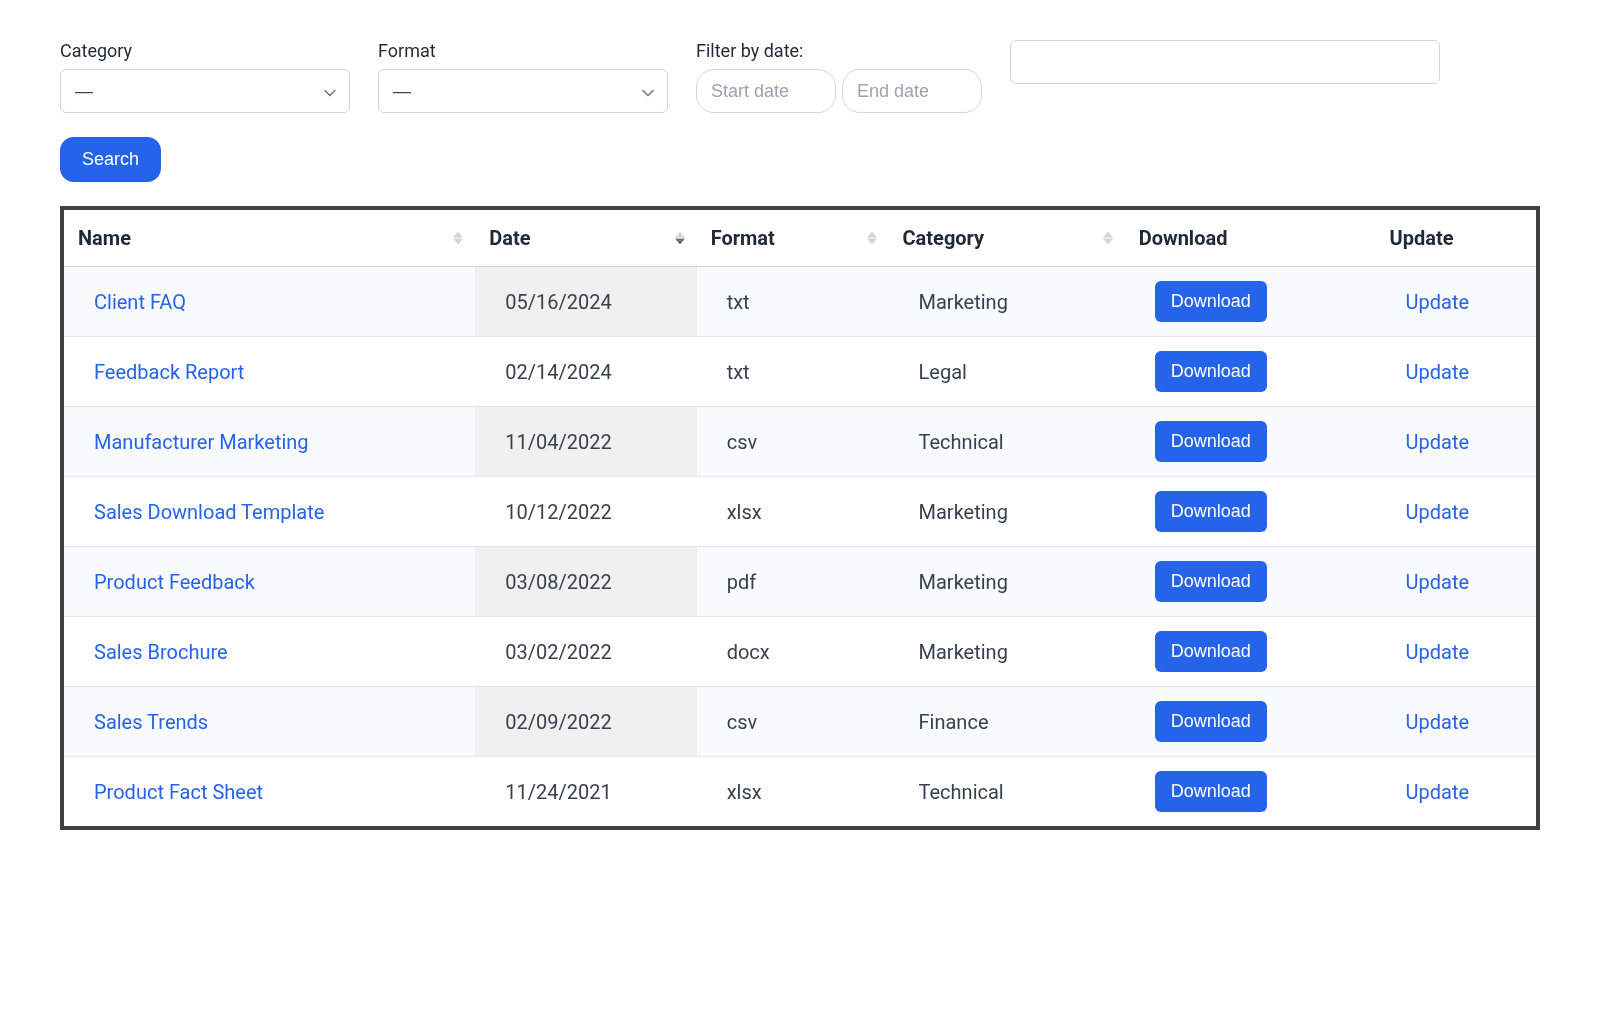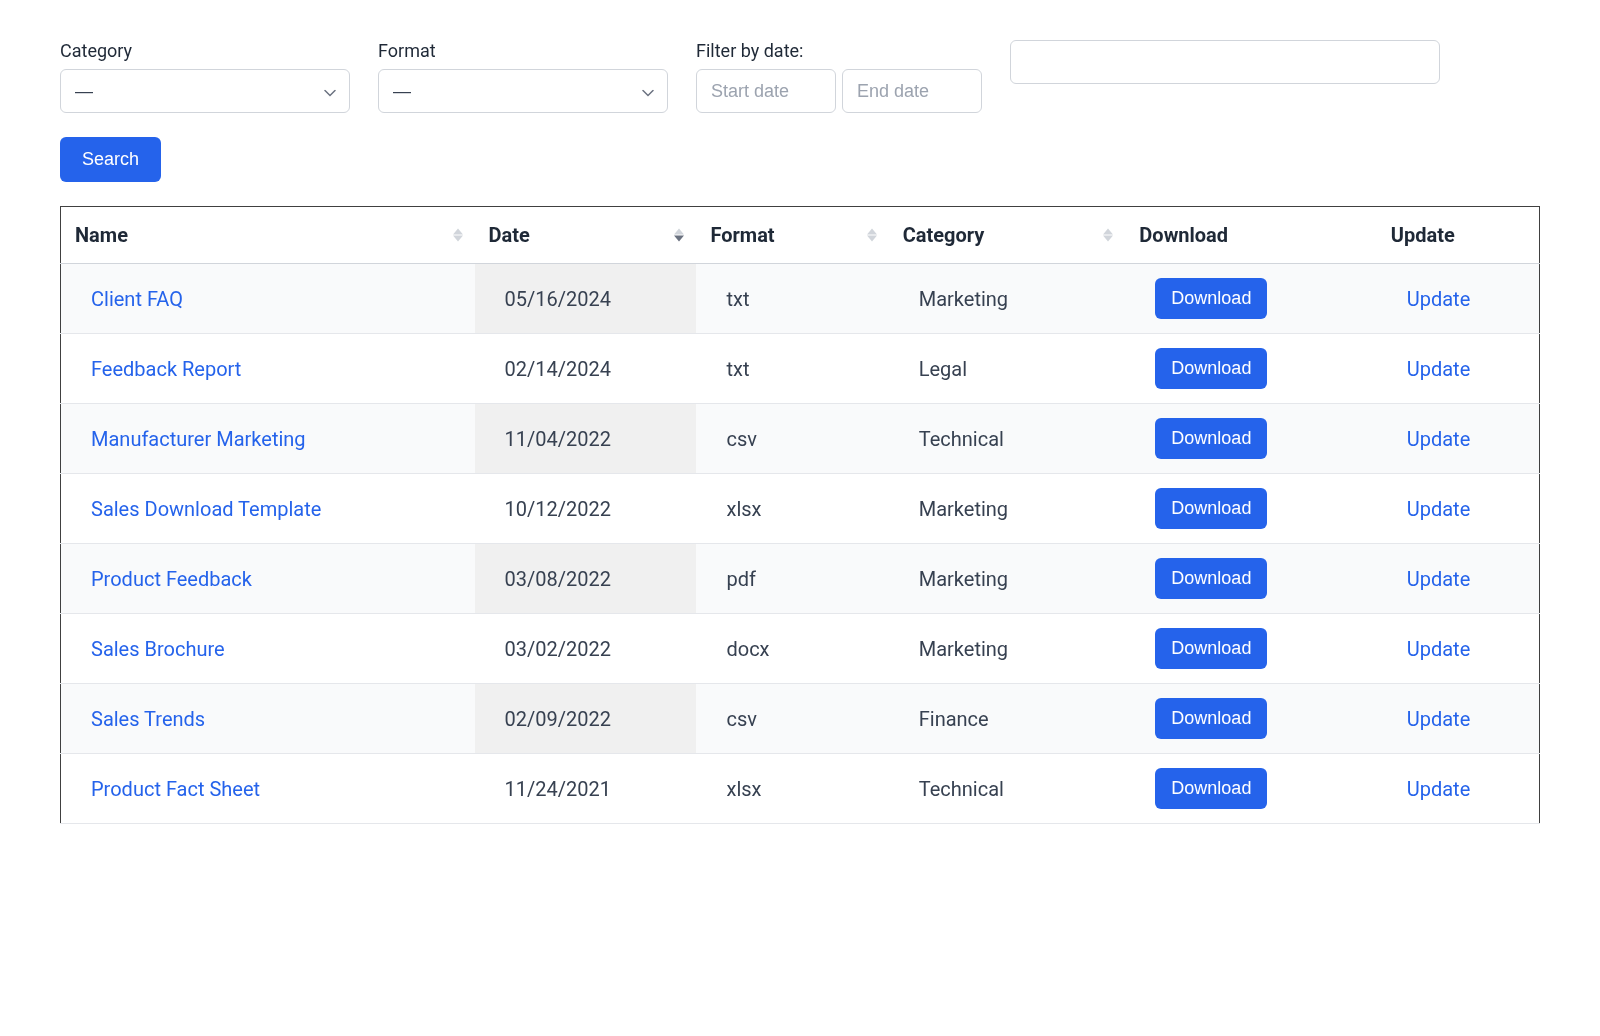--- a/index.html
+++ b/index.html
@@ -54,51 +54,51 @@
       pointer-events: none;
     }
     .date-inputs {
       display: flex;
       gap: 6px;
     }
     .date-input {
       width: 140px;
       height: 44px;
       border: 1px solid #d1d5db;
-      border-radius: 6px;
+      border-radius: 18px;
       padding: 0 14px;
       font-size: 18px;
       color: #374151;
     }
     .date-input::placeholder {
       color: #9ca3af;
     }
     .keywords-input {
       width: 430px;
       height: 44px;
       border: 1px solid #d1d5db;
       border-radius: 6px;
       padding: 0 14px;
       font-size: 18px;
     }
     .search-btn {
       background: #2563eb;
       color: #fff;
       border: none;
-      border-radius: 6px;
+      border-radius: 14px;
       padding: 12px 22px;
       font-size: 18px;
       font-weight: 400;
       cursor: pointer;
       margin-bottom: 24px;
     }
     table {
       width: 100%;
       border-collapse: collapse;
-      border: 1px solid #404040;
+      border: 4px solid #404040;
     }
     thead th {
       text-align: left;
       padding: 16px 14px;
       font-size: 20px;
       font-weight: 700;
       color: #1f2937;
       border-bottom: 1px solid #d1d5db;
       position: relative;
     }

